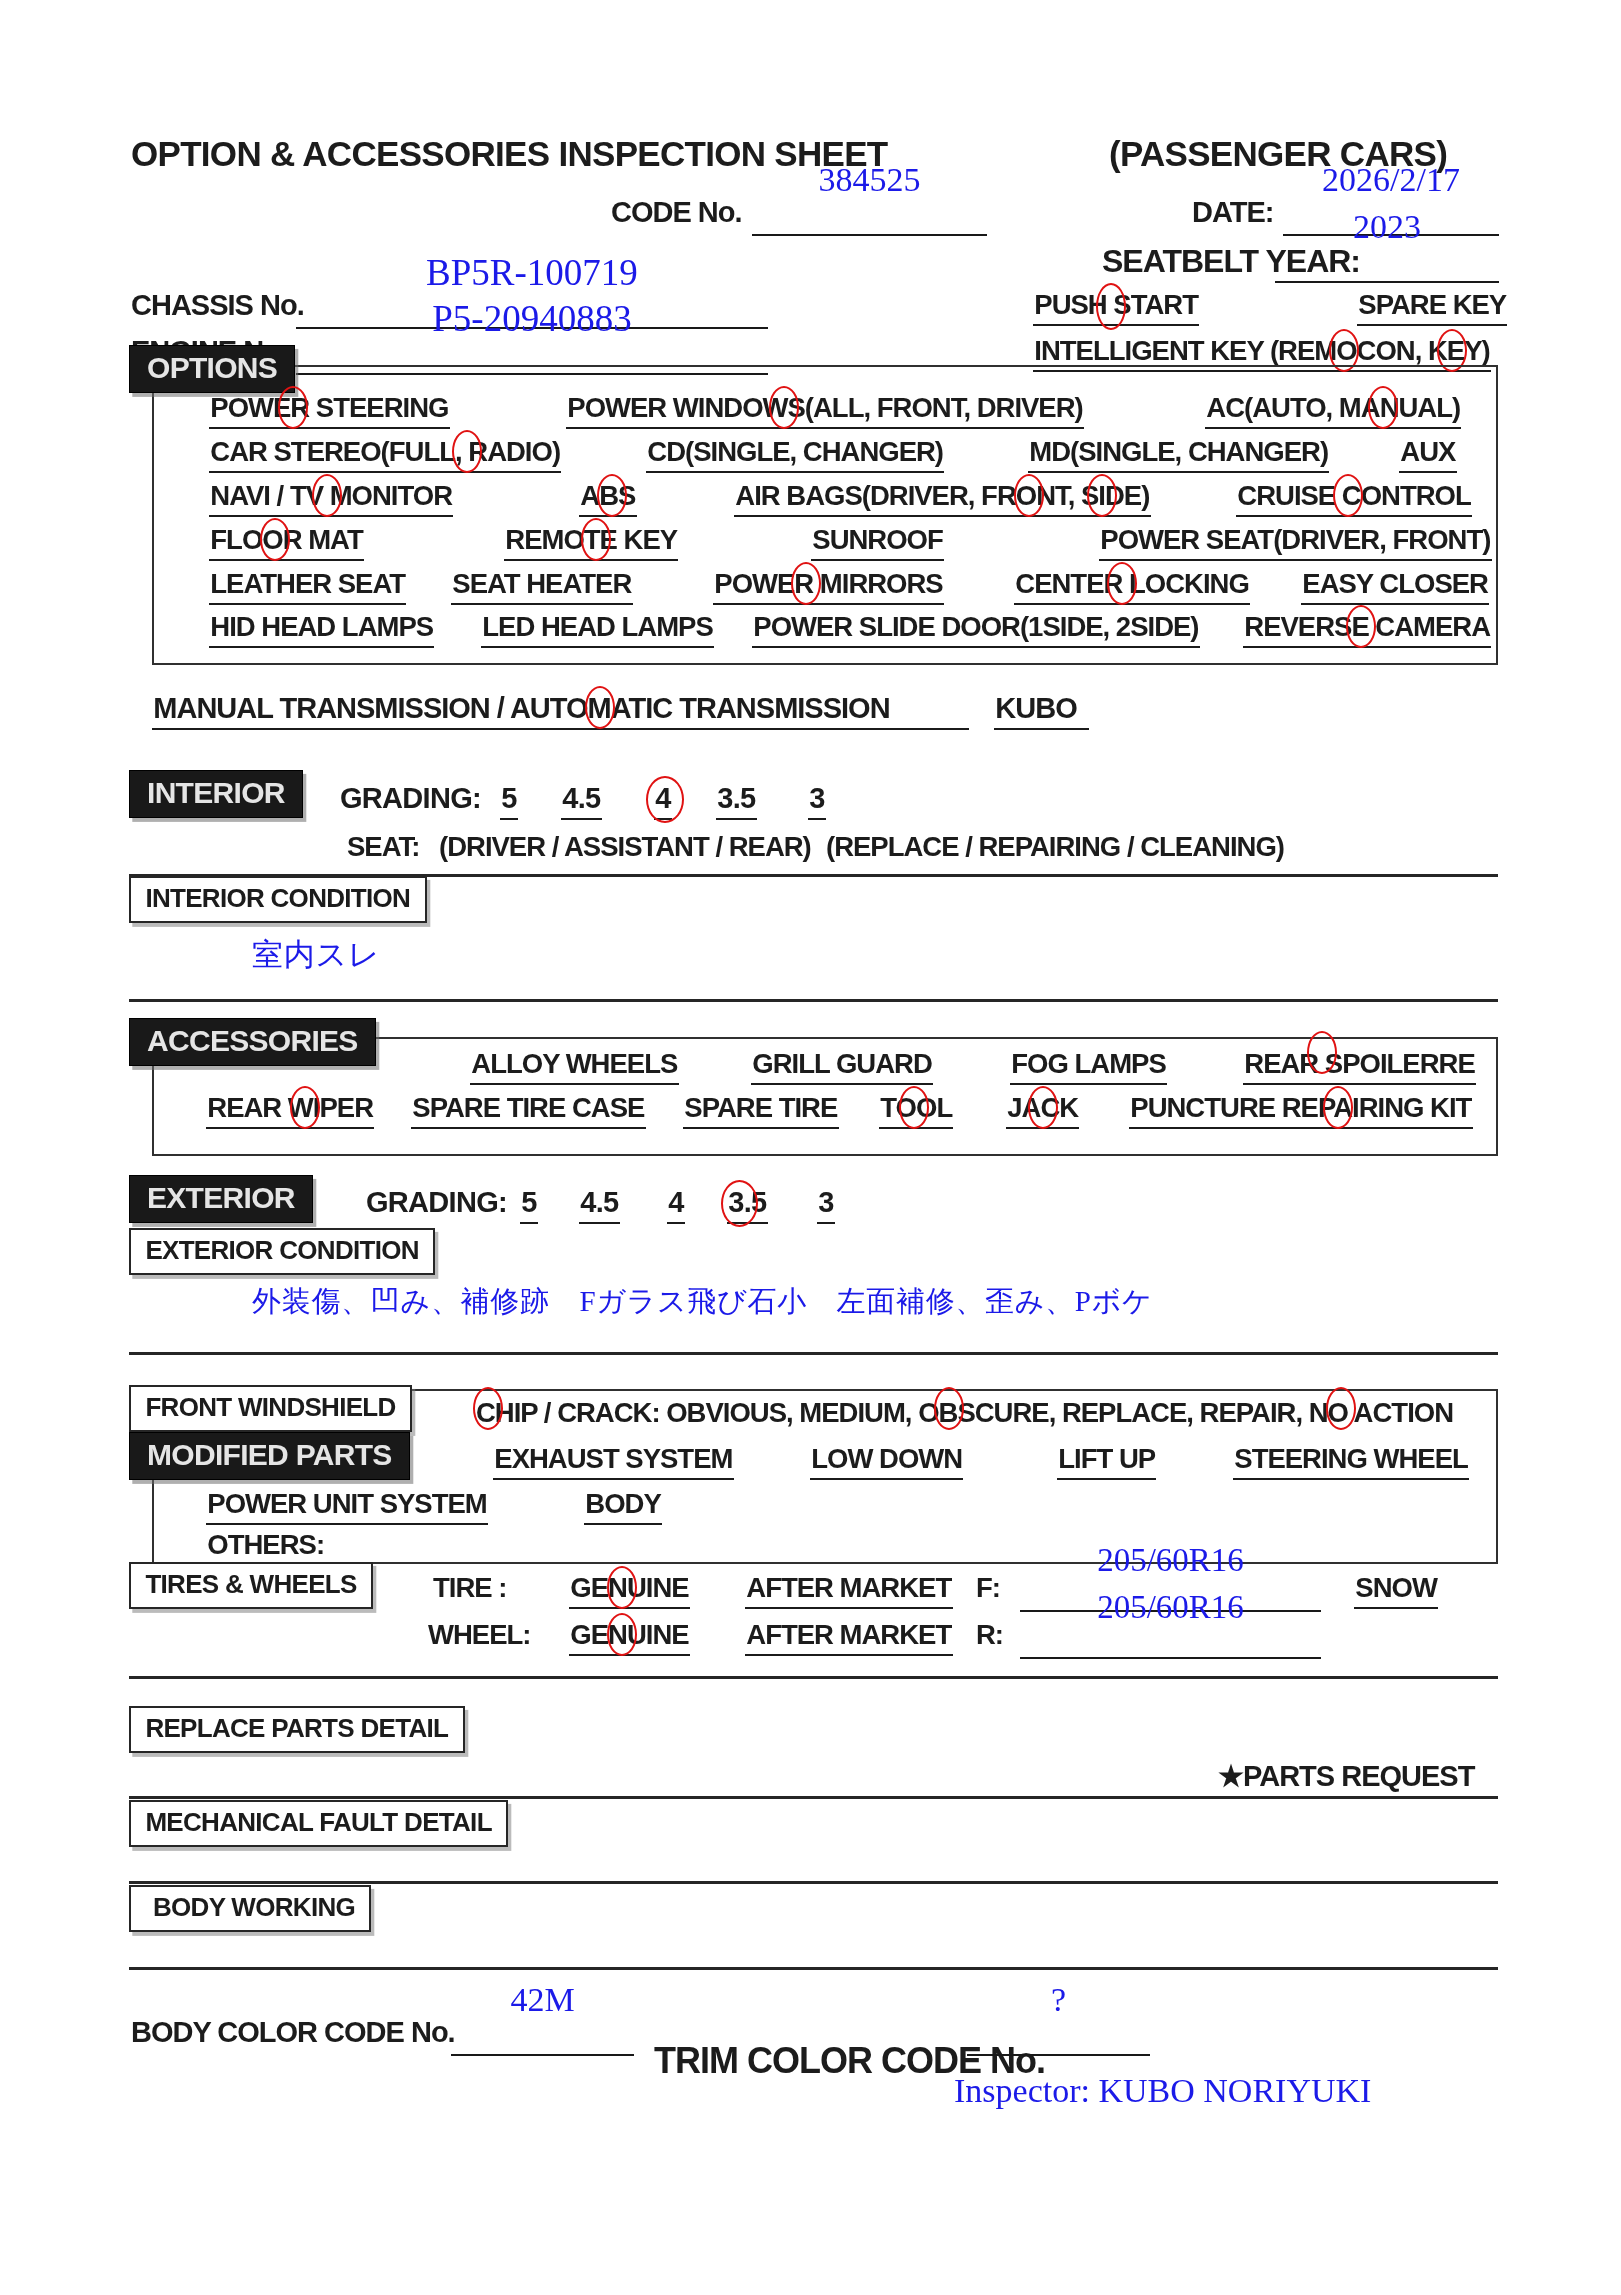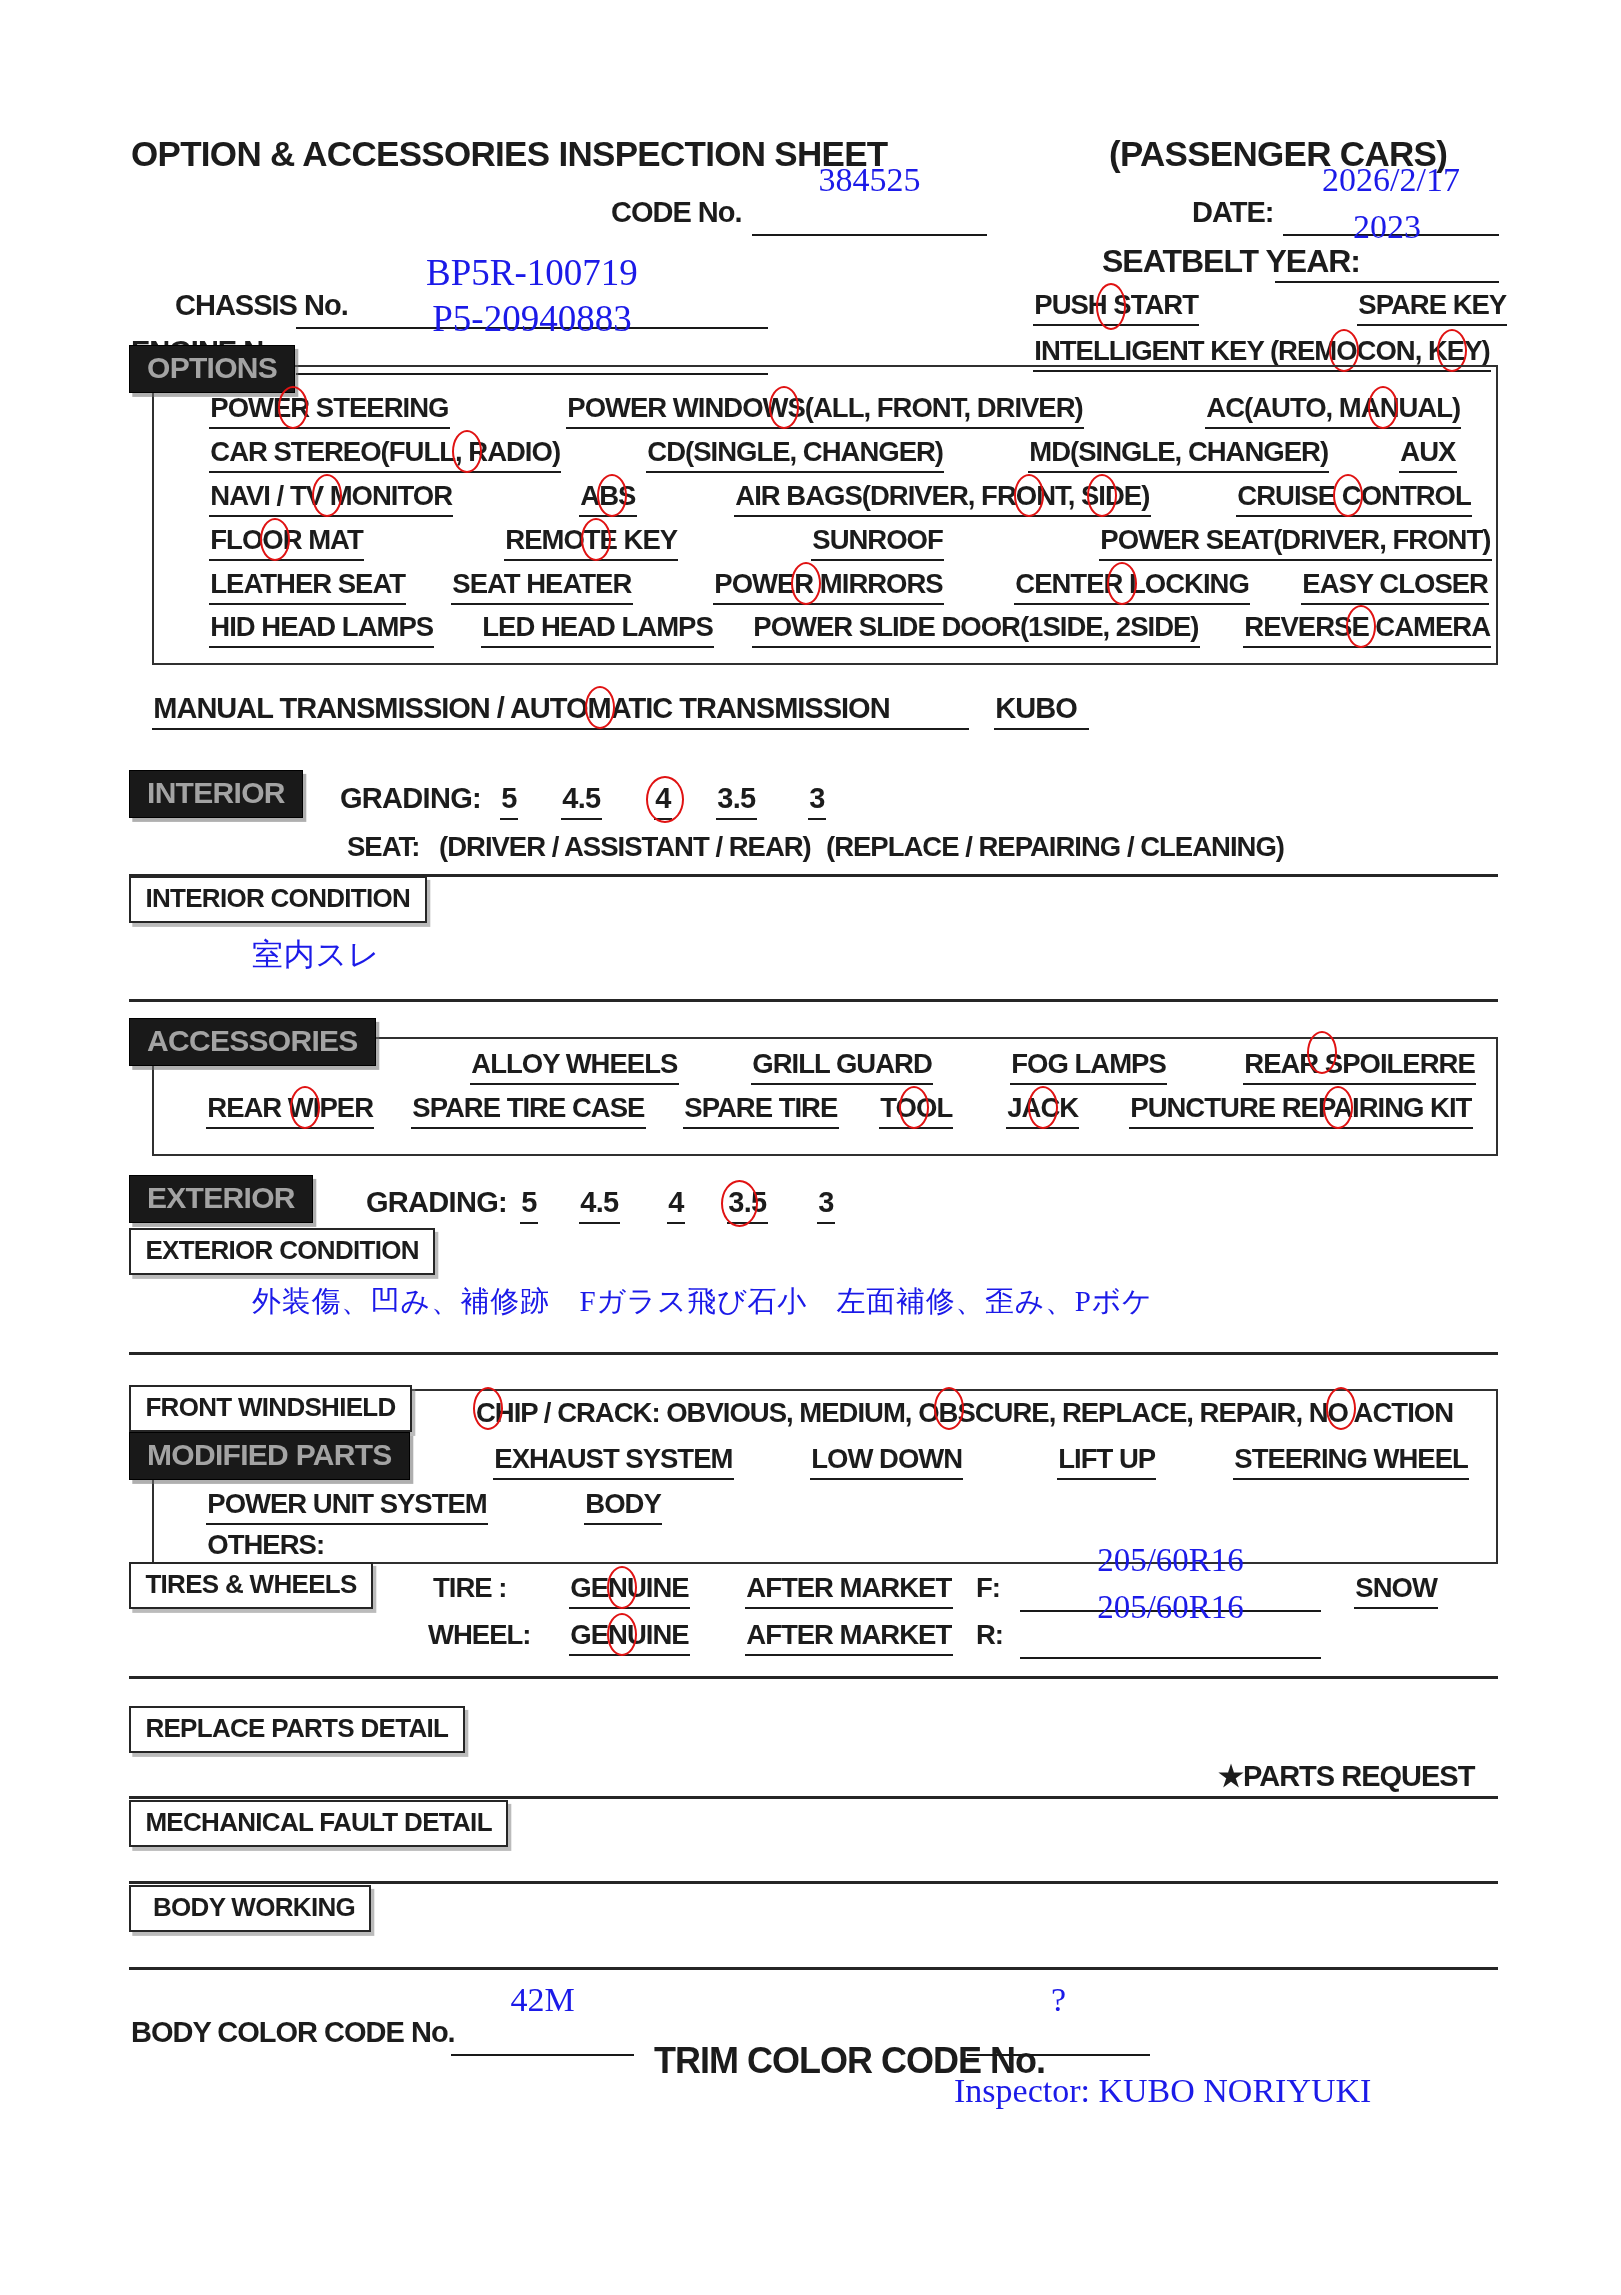--- a/index.html
+++ b/index.html
@@ -2,21 +2,21 @@
 <html style="font-size:10.5px"><head>
 <meta charset="utf-8">
 <style>
   html,body{margin:0;padding:0;background:#ffffff;}
   .page{position:relative;width:1622px;height:2295px;background:#ffffff;
         font-family:"Liberation Sans",sans-serif;color:#1c1c1c;overflow:hidden;}
   .abs{position:absolute;white-space:nowrap;}
   .lbl{font-weight:700;font-size:27.5px;letter-spacing:-1px;white-space:nowrap;}
   .big{font-size:35px;font-weight:700;letter-spacing:-0.7px;}
   .ul{display:inline-block;border-bottom:2.6px solid #1b1b1b;padding:0 1.3px 2.6px 1.3px;text-decoration:none;}
-  .tab{background:#191919;color:#a3a3a3;font-weight:700;font-size:30px;letter-spacing:-0.7px;
+  .tab{background:#191919;color:#e5e5e5;font-weight:700;font-size:30px;letter-spacing:-0.7px;
        padding:5.2px 17px 6.5px 17px;border:1.3px solid #000;box-shadow:3.3px 3.9px 0 rgba(110,110,110,.55);display:inline-block;}
   .wbox{background:#fff;border:2px solid #262626;font-weight:600;font-size:26px;letter-spacing:-0.7px;
         padding:5.2px 14.4px 6.5px 14.4px;box-shadow:3.3px 3.9px 0 rgba(120,120,120,.5);display:inline-block;white-space:nowrap;}
   .rule{position:absolute;left:129px;width:1369px;height:0;border-top:3.3px solid #262626;}
   .obox{position:absolute;border:2px solid #303030;background:transparent;}
   .item{position:absolute;white-space:nowrap;}
   .circ{position:absolute;border:2.6px solid #e01212;border-radius:50%;width:26px;height:39px;top:-6.5px;pointer-events:none;}
   .blue{color:#1b1ae8;font-family:"Liberation Serif",serif;}
   .vline{position:absolute;border-bottom:2.6px solid #191919;text-align:center;}
   .vline .v{display:inline-block;font-size:34px;line-height:1.05;}
@@ -40,21 +40,21 @@
   <div class="abs lbl" style="left:1192px;top:196px;font-size:29px;">DATE:</div>
   <div class="vline" style="left:1283px;top:162px;width:216px;height:72px;">
     <span class="v blue">2026/2/17</span>
   </div>
 
   <div class="abs lbl" style="left:1102px;top:243px;font-size:32px;">SEATBELT YEAR:</div>
   <div class="vline" style="left:1275px;top:209px;width:224px;height:72px;">
     <span class="v blue">2023</span>
   </div>
 
-  <div class="abs lbl" style="left:131px;top:289px;font-size:29px;margin-left:44px;">CHASSIS No.</div>
+  <div class="abs lbl" style="left:131px;top:289px;font-size:29px;">CHASSIS No.</div>
   <div class="vline" style="left:296px;top:254px;width:472px;height:73px;">
     <span class="v blue" style="font-size:37px;">BP5R-100719</span>
   </div>
 
   <div class="item" style="left:1033px;top:289px;">
     <i class="circ" style="left:63px;height:43px;"></i>
     <span class="lbl ul">PUSH START</span>
   </div>
   <div class="item" style="left:1357px;top:289px;">
     <span class="lbl ul">SPARE KEY</span>

